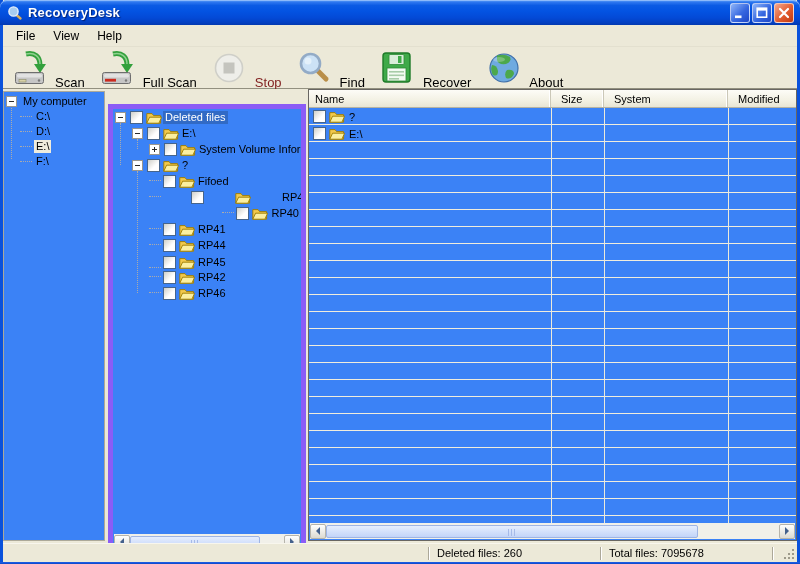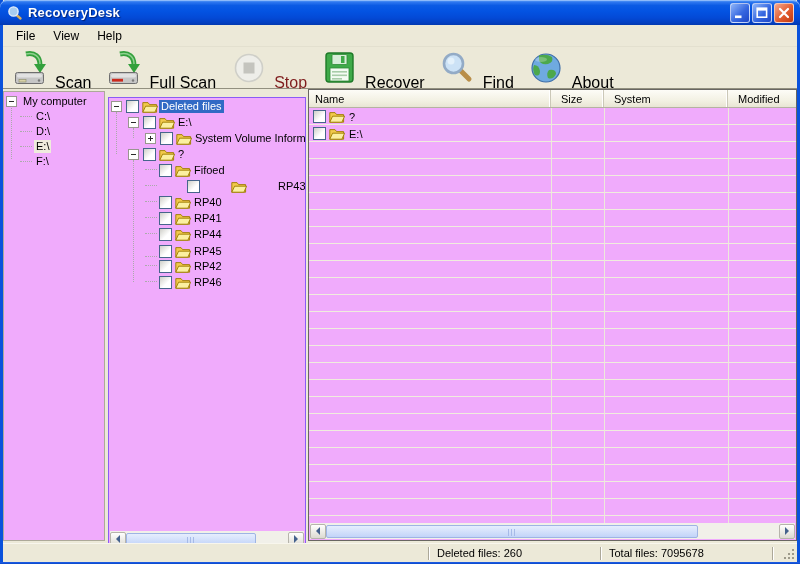--- a/index.html
+++ b/index.html
@@ -16,28 +16,28 @@
   .win-btn{width:20px;height:20px;border-radius:3px;border:1px solid rgba(255,255,255,.65);box-sizing:border-box;display:flex;align-items:center;justify-content:center;}
   .win-btn.blue{background:linear-gradient(135deg,#8FB5F9 0%,#3667E0 55%,#1E47C8 100%);}
   .win-btn.red{background:linear-gradient(135deg,#F4A78E 0%,#E25B2E 55%,#C23A10 100%);}
 
   
   .menubar{height:21px;display:flex;align-items:center;padding-left:4px;background:#ECE9D8;border-bottom:1px solid #E3E0CF;}
   .menu-item{padding:2px 9px;font-size:12px;color:#000;}
   .toolbar{height:41px;display:flex;align-items:center;background:#ECE9D8;border-bottom:1px solid #92907F;padding-left:3px;}
   .tb-btn{display:flex;align-items:center;height:38px;padding:0 9px 0 5px;}
   .tb-icon{width:37px;height:37px;display:flex;align-items:center;justify-content:center;margin-right:7px;flex:none;}
-  .tb-label{font-size:16px;color:#000;white-space:nowrap;margin-top:30px;}
+  .tb-label{font-size:13px;color:#000;white-space:nowrap;margin-top:30px;}
   .tb-btn.disabled .tb-label{color:#7f1d1d;}
 
   
   .content{position:relative;height:454px;background:#ECE9D8;}
-  .panel{position:absolute;background:#f0abfc;box-sizing:border-box;overflow:hidden;}
+  .panel{position:absolute;background:#3b82f6;box-sizing:border-box;overflow:hidden;}
   #panel-left{left:0;top:2px;width:102px;height:450px;border:1px solid #ACA999;}
-  #panel-mid{left:105px;top:8px;width:198px;height:452px;border:1px solid #8b5cf6;}
+  #panel-mid{left:105px;top:15px;width:198px;height:452px;border:5px solid #8b5cf6;}
   #panel-right{left:305px;top:0;right:0;height:452px;border:1px solid #686662;}
 
   
   .tree{position:relative;}
   .ltree .tree-row{height:15px;}
   .mtree .tree-row{height:16px;}
   .tree-row{display:flex;align-items:center;font-size:11px;white-space:pre;box-sizing:border-box;}
   .tree-label{padding:0 2px;line-height:13px;}
   .sel-active{background:#316AC5;color:#fff;}
   .sel-inactive{background:#EFECDD;}
@@ -151,40 +151,40 @@
           <svg width="32" height="32" viewBox="0 0 32 32">
             <circle cx="16" cy="16" r="13.5" fill="#EEEEE9" stroke="#CFCFC8" stroke-width="1.6"></circle>
             <rect x="10.5" y="10.5" width="11" height="11" fill="#C4C4BE"></rect>
           </svg>
         </span>
         <span class="tb-label">Stop</span>
       </div>
       <div class="tb-btn">
         <span class="tb-icon">
           <svg width="34" height="34" viewBox="0 0 34 34">
+            <line x1="20" y1="19" x2="29" y2="28" stroke="#B98E48" stroke-width="5" stroke-linecap="round"></line>
+            <circle cx="13.5" cy="12.5" r="9.5" fill="#CCE2F6" stroke="#93ABC6" stroke-width="2.6"></circle>
+            <circle cx="11" cy="10" r="3.5" fill="#E4F1FB"></circle>
+          </svg>
+        </span>
+        <span class="tb-label">Find</span>
+      </div>
+      <div class="tb-btn">
+        <span class="tb-icon">
+          <svg width="34" height="34" viewBox="0 0 34 34">
             <rect x="3" y="2" width="27" height="29" rx="3" fill="#3FAA49" stroke="#1E7A28" stroke-width="1.4"></rect>
             <rect x="9" y="3.5" width="15" height="10" rx="1" fill="#D8EDD8" stroke="#2E8A36" stroke-width="0.8"></rect>
             <rect x="18" y="5" width="3.5" height="7" fill="#3FAA49"></rect>
             <rect x="7" y="17" width="19" height="13" fill="#F4FBF2" stroke="#2E8A36" stroke-width="0.8"></rect>
             <rect x="9" y="20" width="15" height="1.6" fill="#A8CCA8"></rect>
             <rect x="9" y="23.5" width="15" height="1.6" fill="#A8CCA8"></rect>
             <rect x="9" y="27" width="10" height="1.6" fill="#A8CCA8"></rect>
           </svg>
         </span>
         <span class="tb-label">Recover</span>
-      </div>
-      <div class="tb-btn">
-        <span class="tb-icon">
-          <svg width="34" height="34" viewBox="0 0 34 34">
-            <line x1="20" y1="19" x2="29" y2="28" stroke="#B98E48" stroke-width="5" stroke-linecap="round"></line>
-            <circle cx="13.5" cy="12.5" r="9.5" fill="#CCE2F6" stroke="#93ABC6" stroke-width="2.6"></circle>
-            <circle cx="11" cy="10" r="3.5" fill="#E4F1FB"></circle>
-          </svg>
-        </span>
-        <span class="tb-label">Find</span>
       </div>
       <div class="tb-btn">
         <span class="tb-icon">
           <svg width="34" height="34" viewBox="0 0 34 34">
             <circle cx="17" cy="17" r="14" fill="#6FAAE0" stroke="#3F6FA8" stroke-width="1.2"></circle>
             <path d="M10 4.5 Q18 2.5 23 6 Q25 11 19 13 Q11 14 10 9 Z" fill="#4CA84C"></path>
             <path d="M5 14 Q10 14 11 20 Q11 26 6 24 Q3 19 5 14 Z" fill="#4CA84C"></path>
             <path d="M20 19 Q27 18 27 23 Q24 29 19 27 Q17 22 20 19 Z" fill="#4CA84C"></path>
             <ellipse cx="12" cy="8.5" rx="6" ry="2.6" fill="rgba(255,255,255,0.25)"></ellipse>
           </svg>
@@ -228,21 +228,21 @@
                 <path d="M0.8 12.2 L3.6 6.2 H15.6 L12.9 12.2 Z" fill="#FBEFA0" stroke="#9C7A00" stroke-width="0.9"></path>
               </svg></span><span class="tree-label">?</span></div>
           <div class="tree-row" style="padding-left: 36px;"><span class="stub"></span><span class="checkbox"></span><span class="folder"><svg width="16" height="13" viewBox="0 0 16 13">
                 <path d="M0.8 2.6 H6 L7.6 4.6 H14.6 V12.2 H0.8 Z" fill="#F2C94C" stroke="#9C7A00" stroke-width="0.9"></path>
                 <path d="M0.8 12.2 L3.6 6.2 H15.6 L12.9 12.2 Z" fill="#FBEFA0" stroke="#9C7A00" stroke-width="0.9"></path>
               </svg></span><span class="tree-label">Fifoed</span></div>
           <div class="tree-row" style="padding-left: 36px; gap: 28px;"><span class="stub"></span><span class="checkbox"></span><span class="folder"><svg width="16" height="13" viewBox="0 0 16 13">
                 <path d="M0.8 2.6 H6 L7.6 4.6 H14.6 V12.2 H0.8 Z" fill="#F2C94C" stroke="#9C7A00" stroke-width="0.9"></path>
                 <path d="M0.8 12.2 L3.6 6.2 H15.6 L12.9 12.2 Z" fill="#FBEFA0" stroke="#9C7A00" stroke-width="0.9"></path>
               </svg></span><span class="tree-label">RP43</span></div>
-          <div class="tree-row" style="padding-left: 36px;"><span class="stub"></span><span class="checkbox"></span><span class="folder"><svg width="16" height="13" viewBox="0 0 16 13">
+          <div class="tree-row" style="padding-left: 36px; justify-content: flex-end;"><span class="stub"></span><span class="checkbox"></span><span class="folder"><svg width="16" height="13" viewBox="0 0 16 13">
                 <path d="M0.8 2.6 H6 L7.6 4.6 H14.6 V12.2 H0.8 Z" fill="#F2C94C" stroke="#9C7A00" stroke-width="0.9"></path>
                 <path d="M0.8 12.2 L3.6 6.2 H15.6 L12.9 12.2 Z" fill="#FBEFA0" stroke="#9C7A00" stroke-width="0.9"></path>
               </svg></span><span class="tree-label">RP40</span></div>
           <div class="tree-row" style="padding-left: 36px;"><span class="stub"></span><span class="checkbox"></span><span class="folder"><svg width="16" height="13" viewBox="0 0 16 13">
                 <path d="M0.8 2.6 H6 L7.6 4.6 H14.6 V12.2 H0.8 Z" fill="#F2C94C" stroke="#9C7A00" stroke-width="0.9"></path>
                 <path d="M0.8 12.2 L3.6 6.2 H15.6 L12.9 12.2 Z" fill="#FBEFA0" stroke="#9C7A00" stroke-width="0.9"></path>
               </svg></span><span class="tree-label">RP41</span></div>
           <div class="tree-row" style="padding-left: 36px;"><span class="stub"></span><span class="checkbox"></span><span class="folder"><svg width="16" height="13" viewBox="0 0 16 13">
                 <path d="M0.8 2.6 H6 L7.6 4.6 H14.6 V12.2 H0.8 Z" fill="#F2C94C" stroke="#9C7A00" stroke-width="0.9"></path>
                 <path d="M0.8 12.2 L3.6 6.2 H15.6 L12.9 12.2 Z" fill="#FBEFA0" stroke="#9C7A00" stroke-width="0.9"></path>

